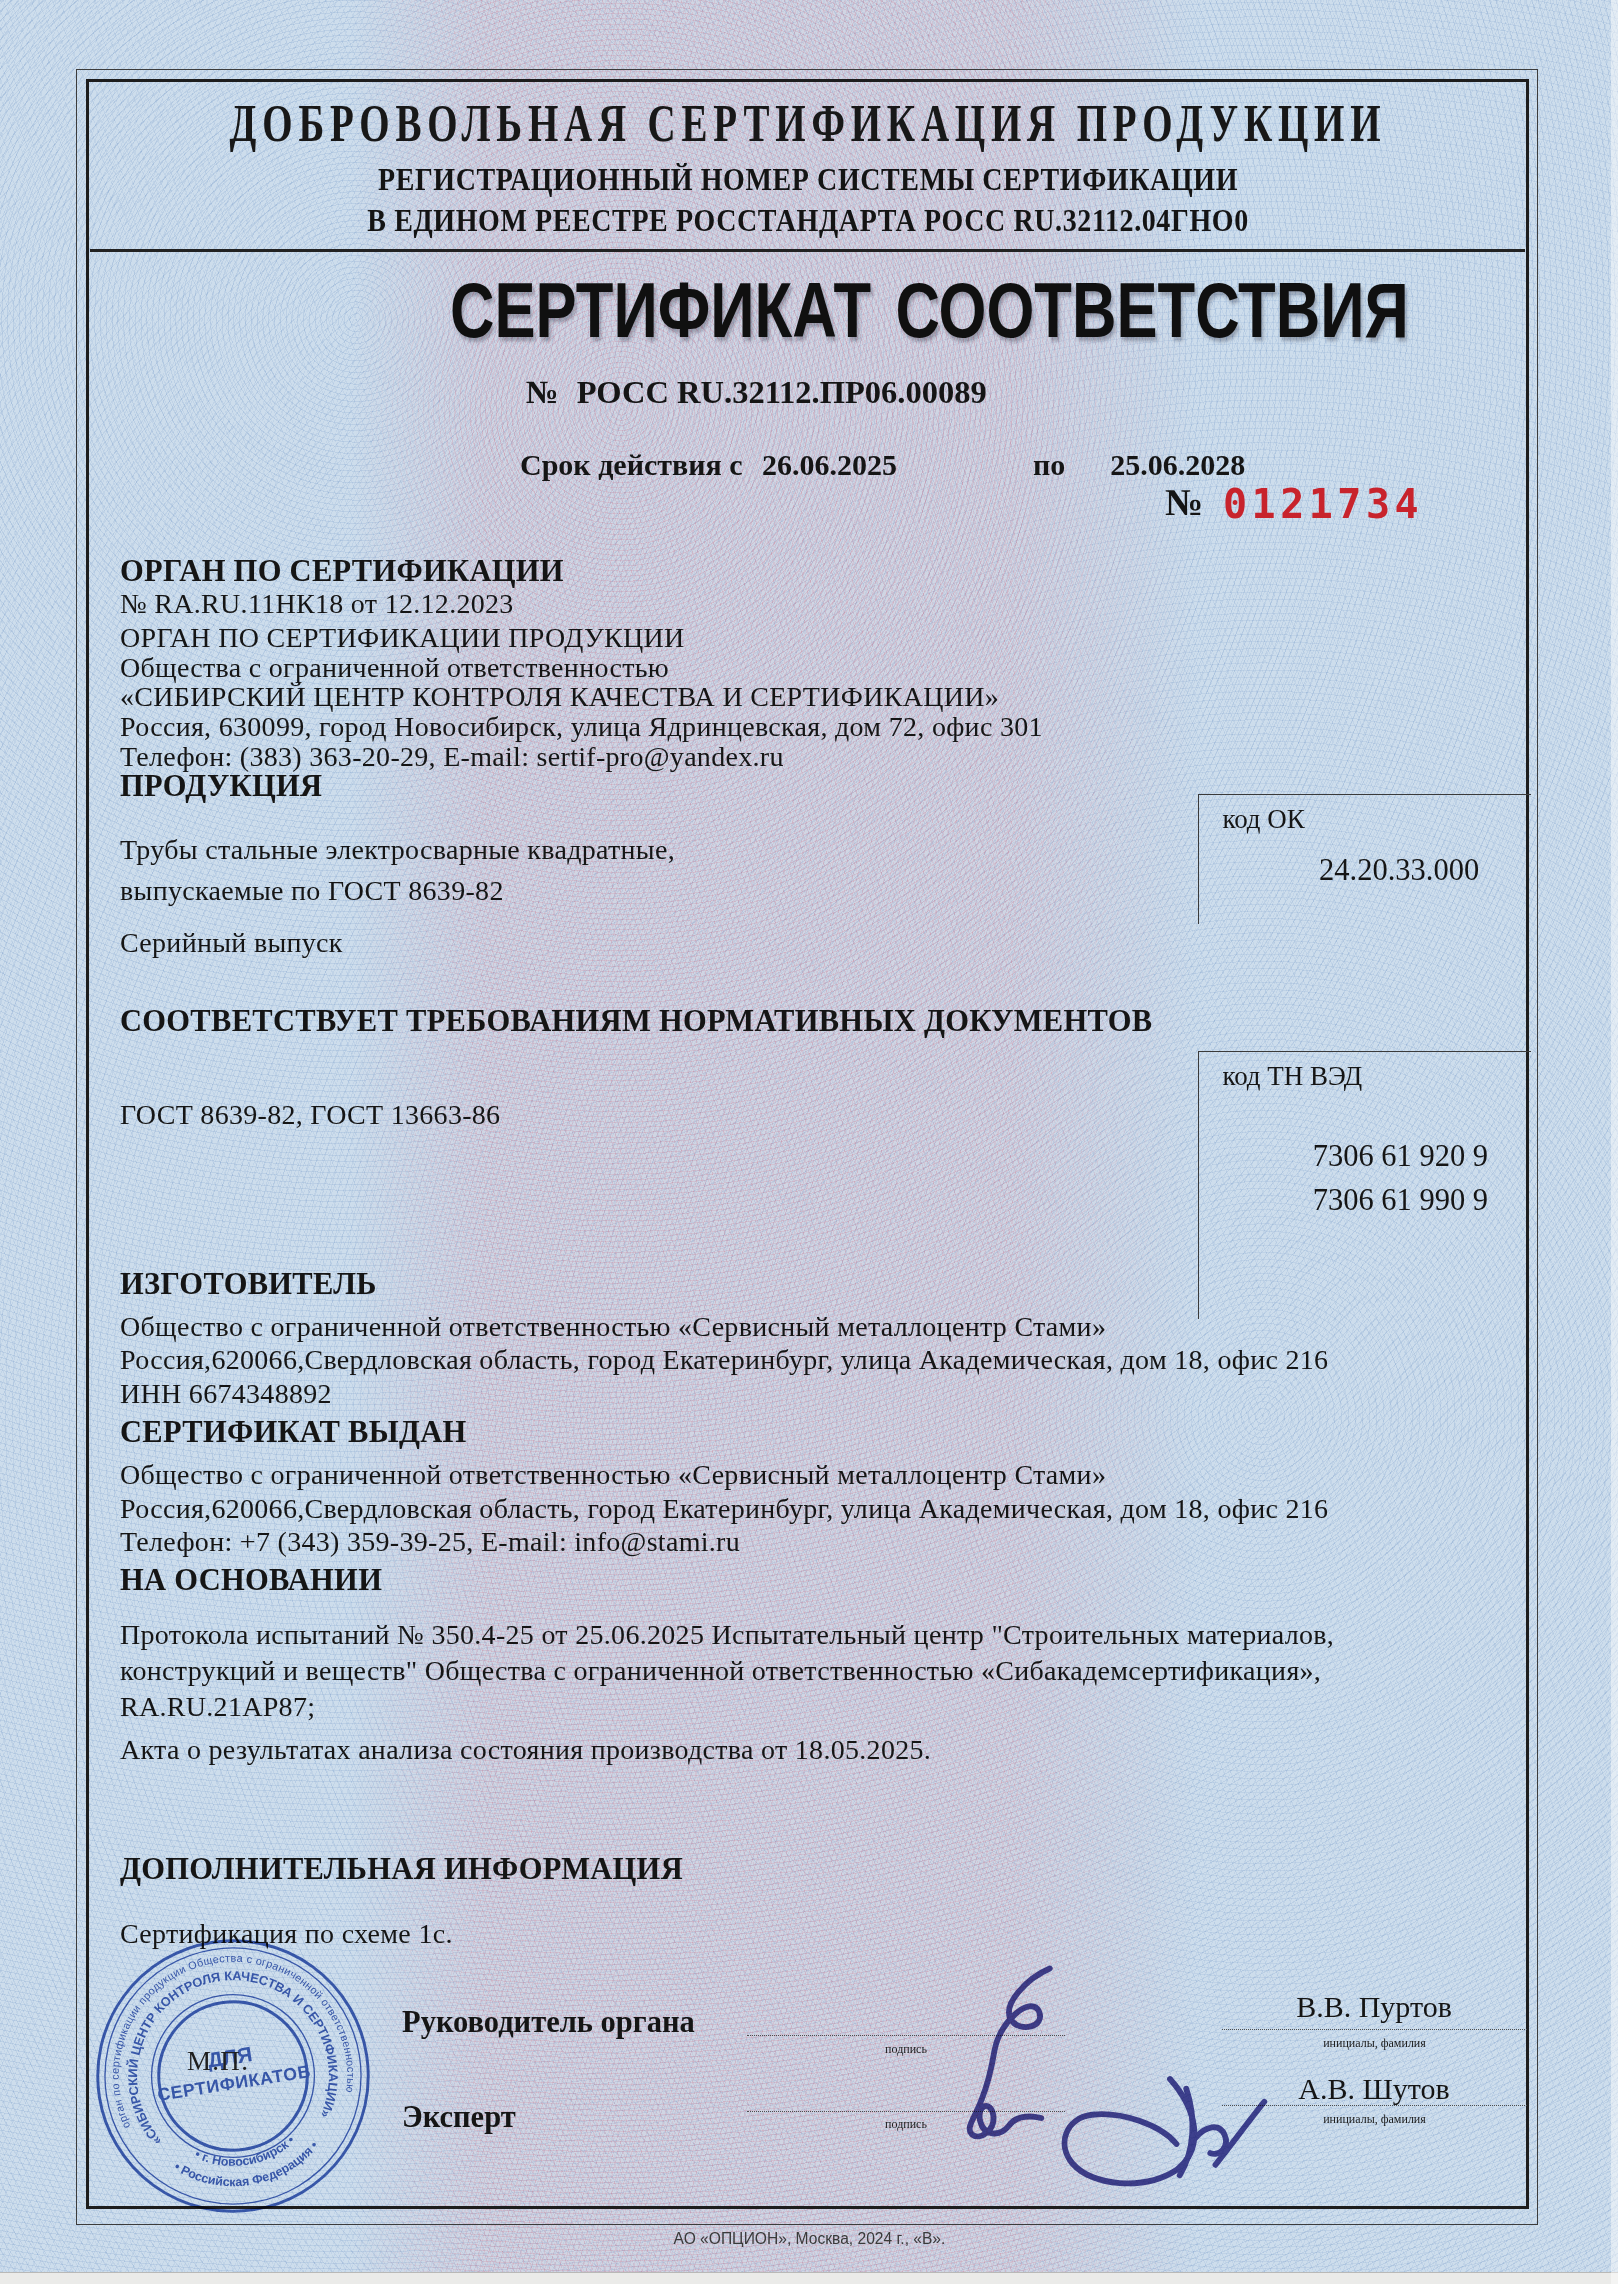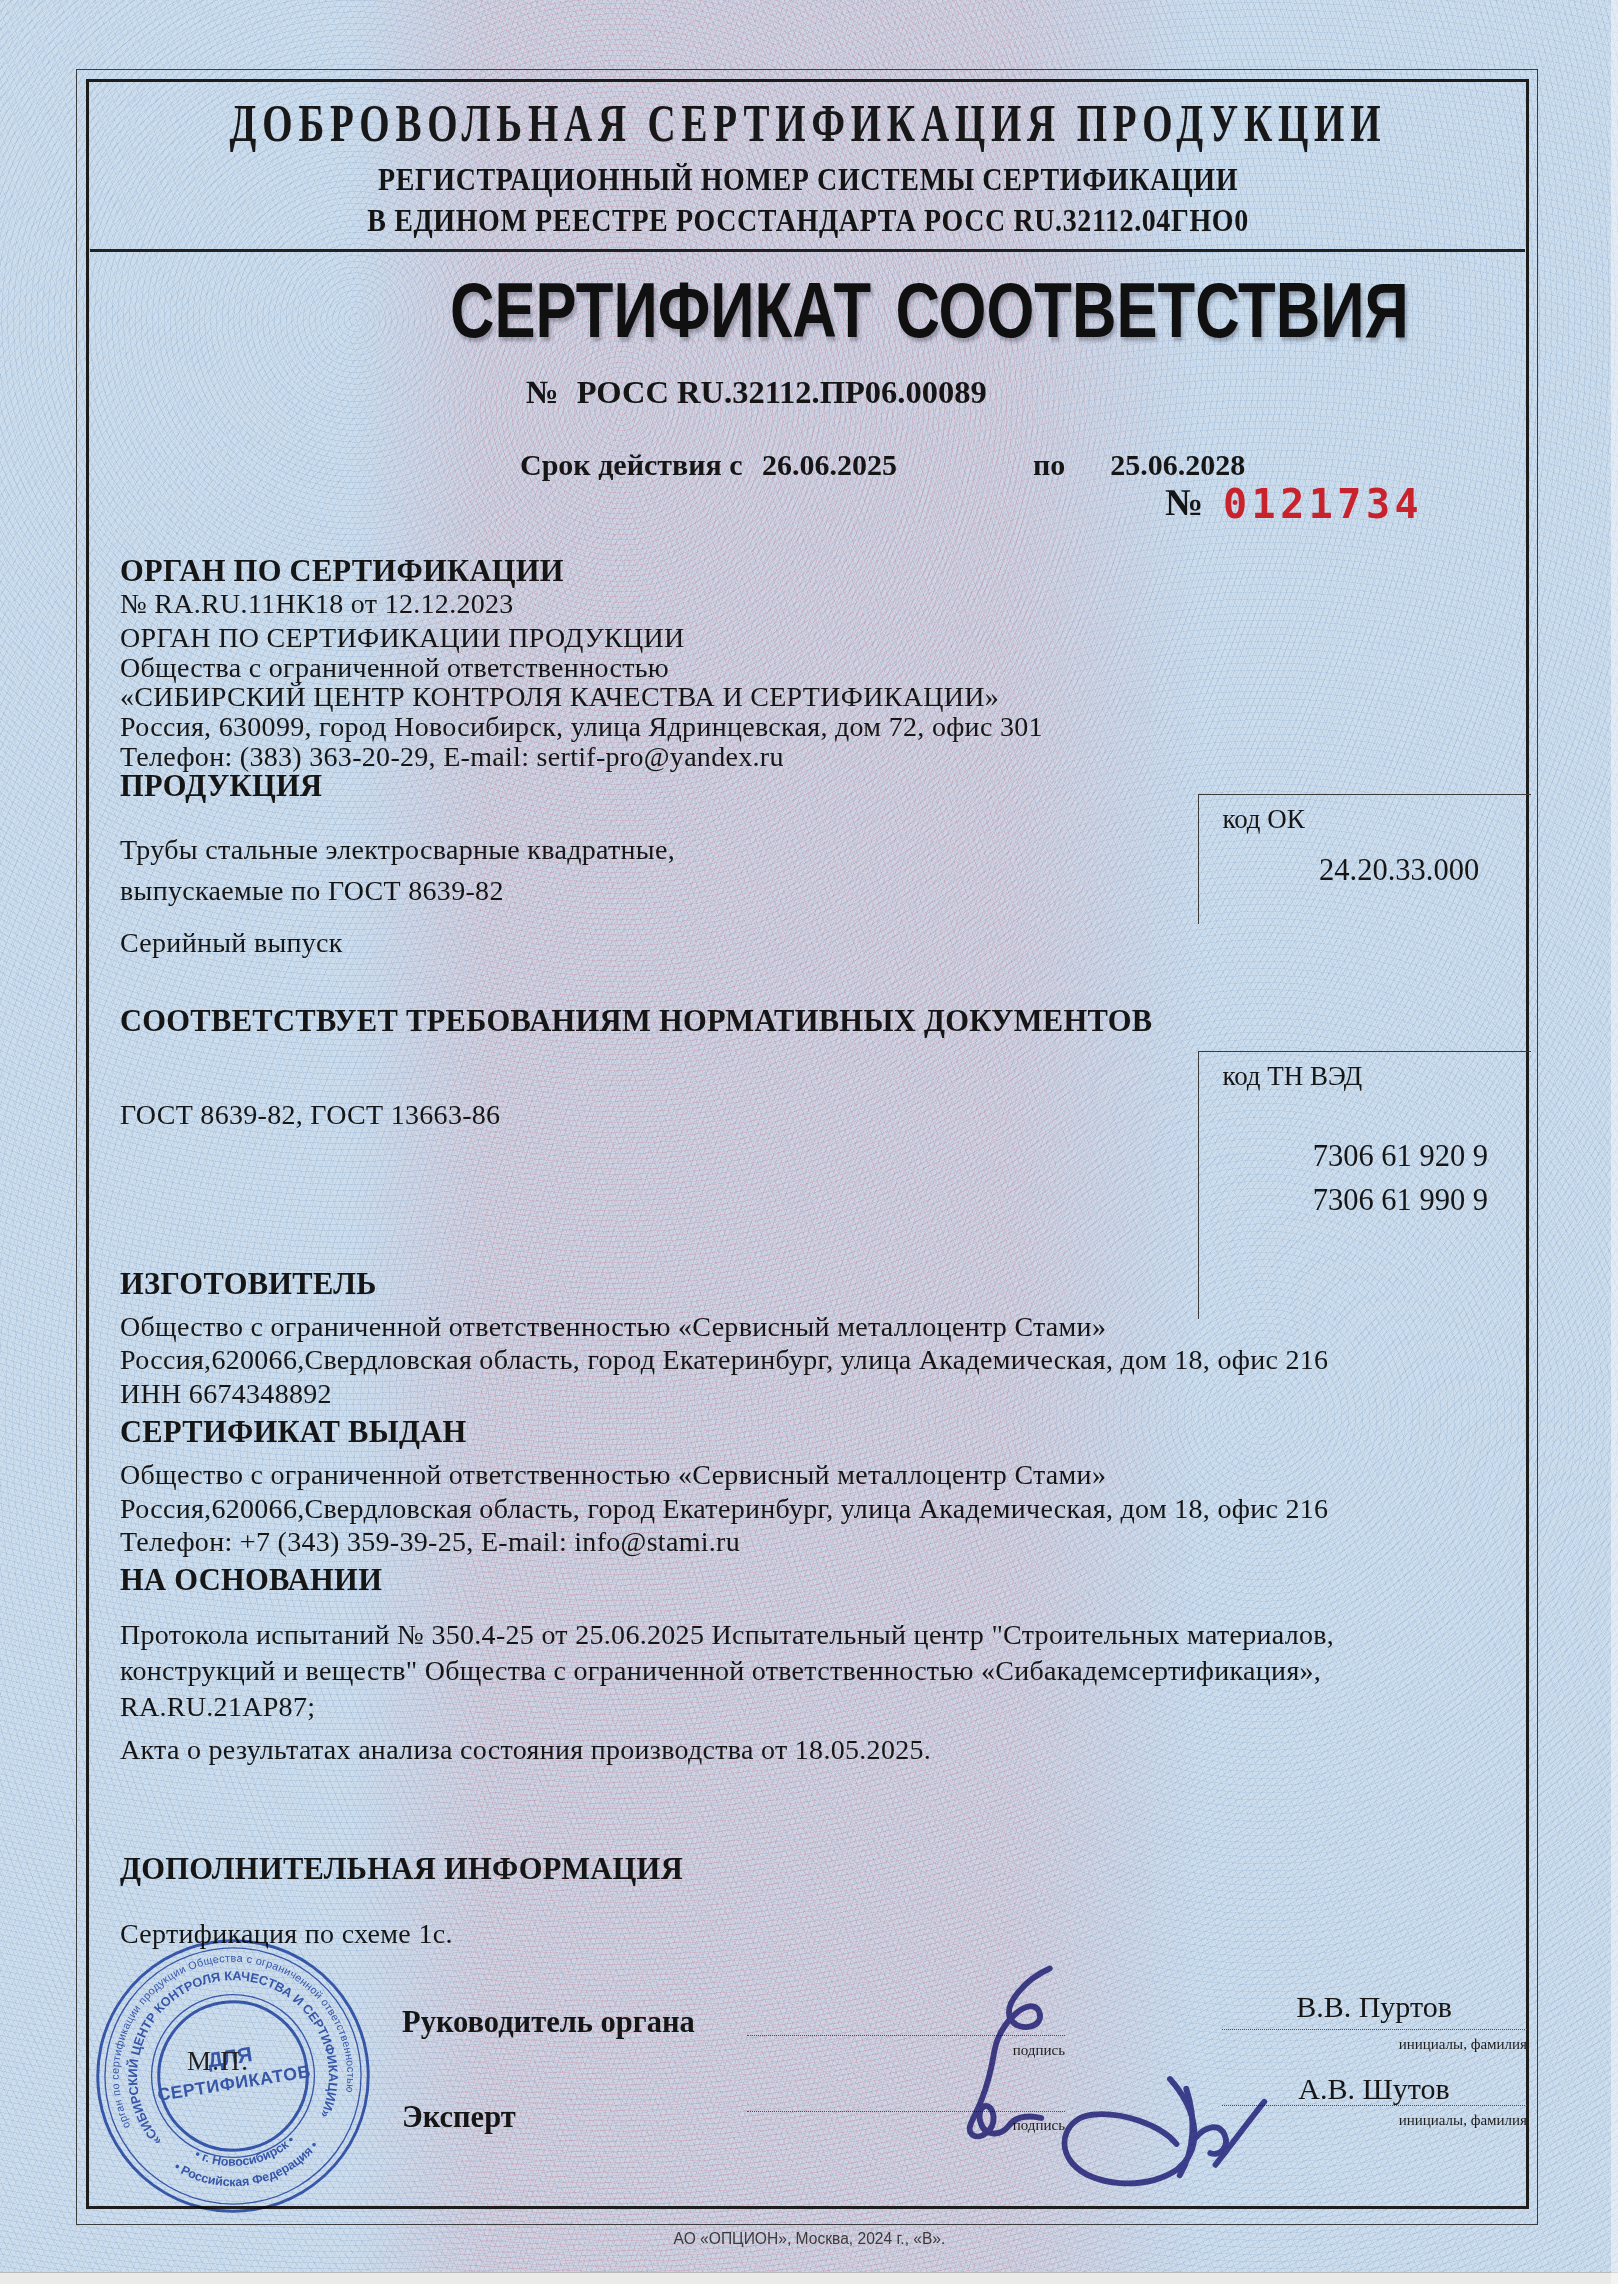--- a/index.html
+++ b/index.html
@@ -60,21 +60,21 @@
 
   .code-box{left:1198px;width:333px;border-top:1.9px solid #3a3a3a;border-left:1.9px solid #3a3a3a;box-sizing:border-box;}
   .code-box .lbl{position:absolute;left:23.4px;top:9px;font-size:27px;}
   .ok-box{top:794px;height:130px;}
   .ok-val{position:absolute;left:120px;top:58px;font-size:30.5px;white-space:nowrap;}
   .tnved-box{top:1051px;height:268px;}
   .tn-val{position:absolute;right:43px;font-size:30.5px;white-space:nowrap;text-align:right;}
 
   .sig-label{left:402px;font-weight:bold;font-size:30.5px;white-space:nowrap;}
   .sig-line{height:0;border-bottom:1.9px dotted #4e4e4e;}
-  .cap{font-size:15px;text-align:right;color:#1c1c1c;}
+  .cap{font-size:12px;text-align:center;color:#1c1c1c;}
   .name{font-size:30px;text-align:center;white-space:nowrap;}
 
   .disclaimer{left:90px;top:2143px;width:1436px;text-align:center;font-size:31px;letter-spacing:0.6px;}
   .printer{left:0;top:2230px;width:1619px;text-align:center;
     font-family:"Liberation Sans",sans-serif;font-size:15.6px;color:#3a3a3a;}
   .scan-bottom{left:0;top:2272px;width:1619px;height:11.7px;background:#ebebe9;border-top:0.6px solid #b9b9b7;}
   .scan-right{left:1611px;top:0;width:7.8px;height:2284px;background:rgba(255,255,255,0.45);}
 
   .stamp-wrap{left:82px;top:1925px;width:302px;height:302px;opacity:0.87;mix-blend-mode:multiply;}
   .mp-mark{left:187px;top:2046px;font-size:27px;color:#1f1f1f;letter-spacing:1.3px;}

